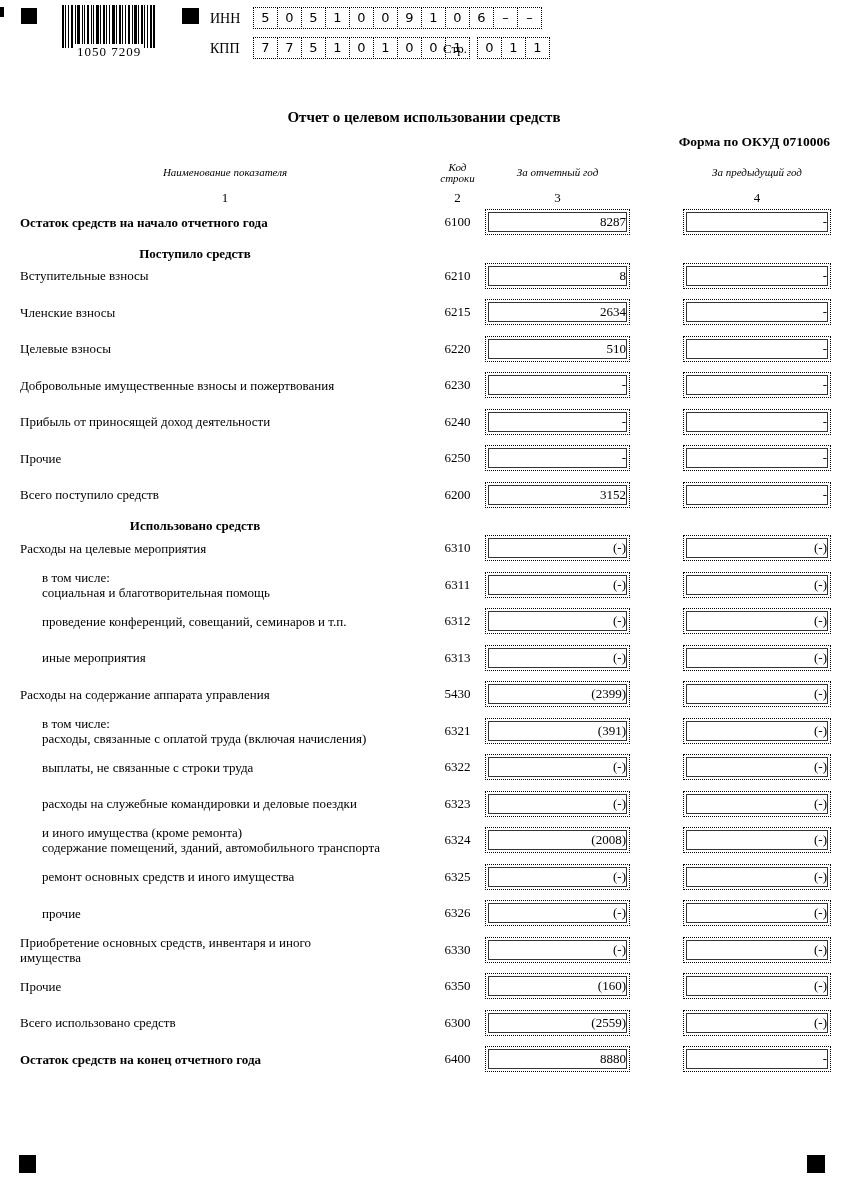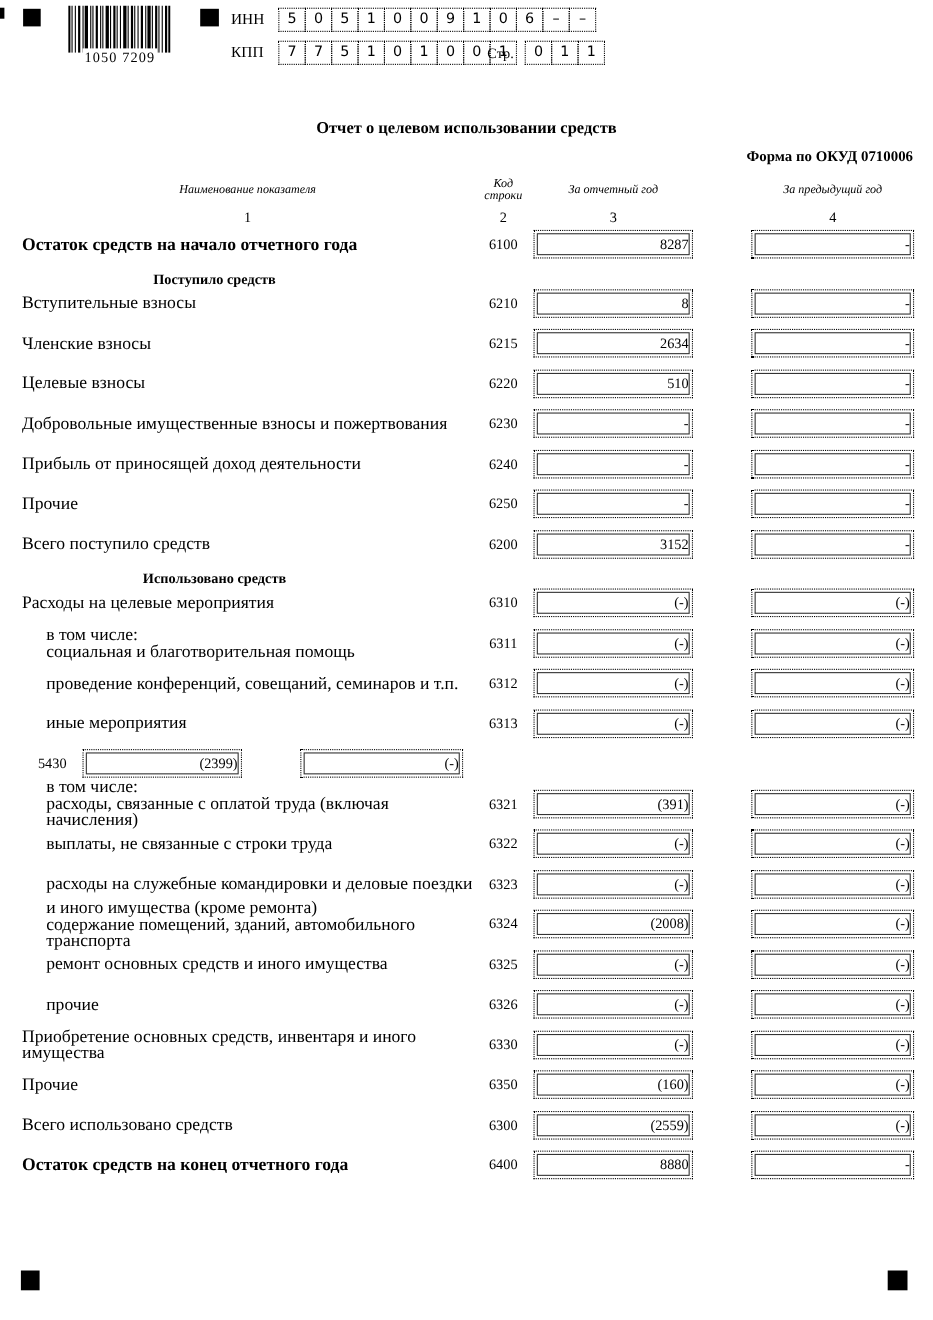--- a/index.html
+++ b/index.html
@@ -29,21 +29,21 @@
   .hc1 { width:410px; padding-top:6px; }
   .hc2 { width:55px;  padding-top:1px; }
   .hc3 { width:145px; margin-right:53px; padding-top:6px; }
   .hc4 { width:148px; padding-top:6px; }
   .hnumrow { display:flex; padding-left:20px; margin-top:6px; }
   .hn { font-size:13px; text-align:center; }
   .hn1 { width:410px; } .hn2 { width:55px; } .hn3 { width:145px; margin-right:53px; } .hn4 { width:148px; }
 
   .tbl { position:absolute; top:209px; left:0; width:848px; }
   .tr  { display:flex; align-items:center; height:26px; margin-bottom:10.5px; padding-left:20px; }
-  .c-label { width:410px; font-size:16px; line-height:15px; }
+  .c-label { width:410px; font-size:13px; line-height:15px; }
   .c-label span { display:block; }
   .c-label.ind { padding-left:22px; }
   .c-label.bold { font-weight:bold; }
   .c-code { width:55px; text-align:center; font-size:13px; }
   .c-box { width:145px; height:26px; border:1px dotted #000; padding:2px; background:#fff; }
   .c-box .bi { border:1px solid #333; height:20px; line-height:18px; text-align:right; font-size:13px; }
   .c3 { margin-right:53px; }
   .c4 { width:148px; }
   .sec { height:16px; line-height:16px; margin-left:20px; margin-bottom:1px; width:350px;
          text-align:center; font-weight:bold; font-size:13px; }
@@ -303,20 +303,23 @@
       <div class="c-code">6313</div>
       <div class="c-box c3">
           <div class="bi">(-)</div>
         </div>
       <div class="c-box c4">
           <div class="bi">(-)</div>
         </div>
     </div>
 
     <div class="tr">
+      <div class="c-label">
+          <span>Расходы на содержание аппарата управления</span>
+        </div>
       <div class="c-code">5430</div>
       <div class="c-box c3">
           <div class="bi">(2399)</div>
         </div>
       <div class="c-box c4">
           <div class="bi">(-)</div>
         </div>
     </div>
 
     <div class="tr">

